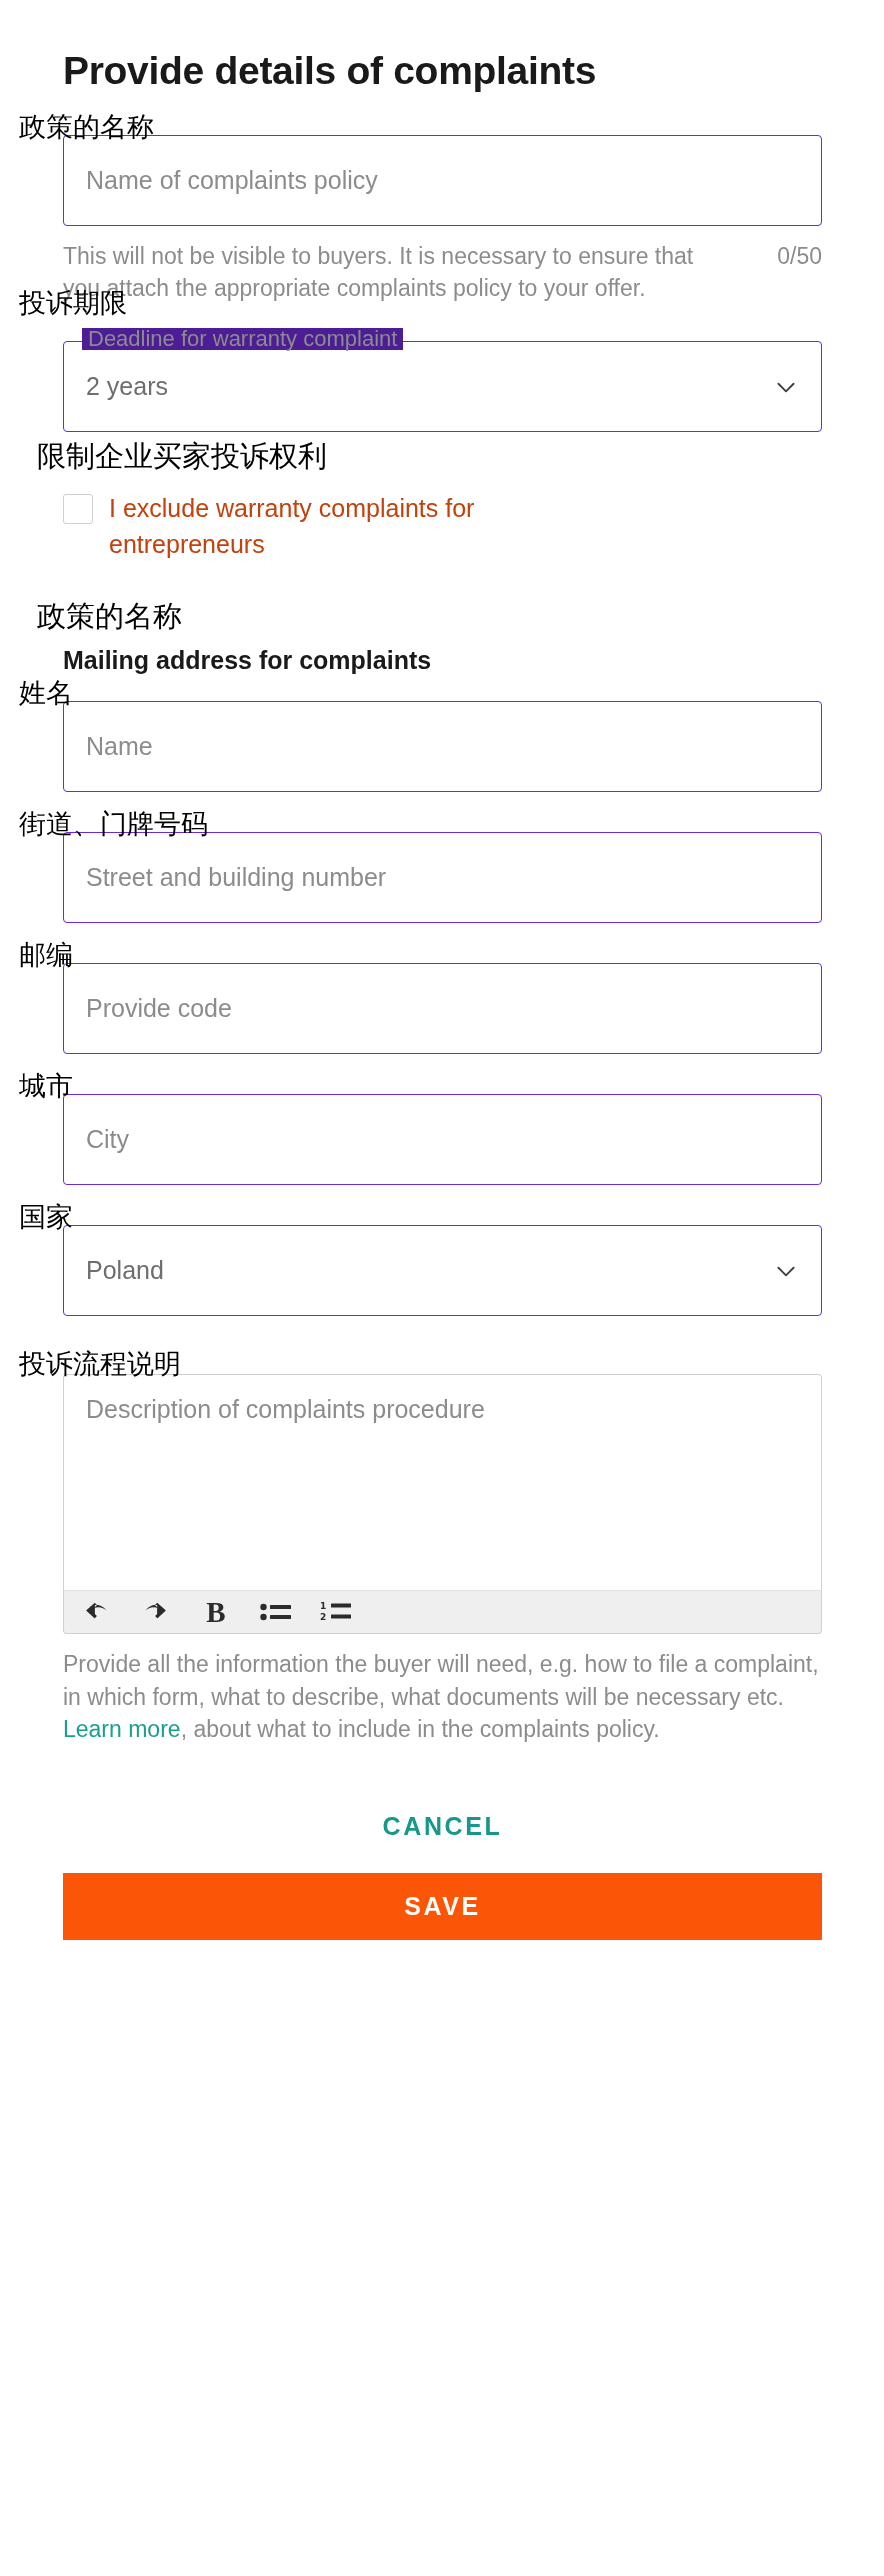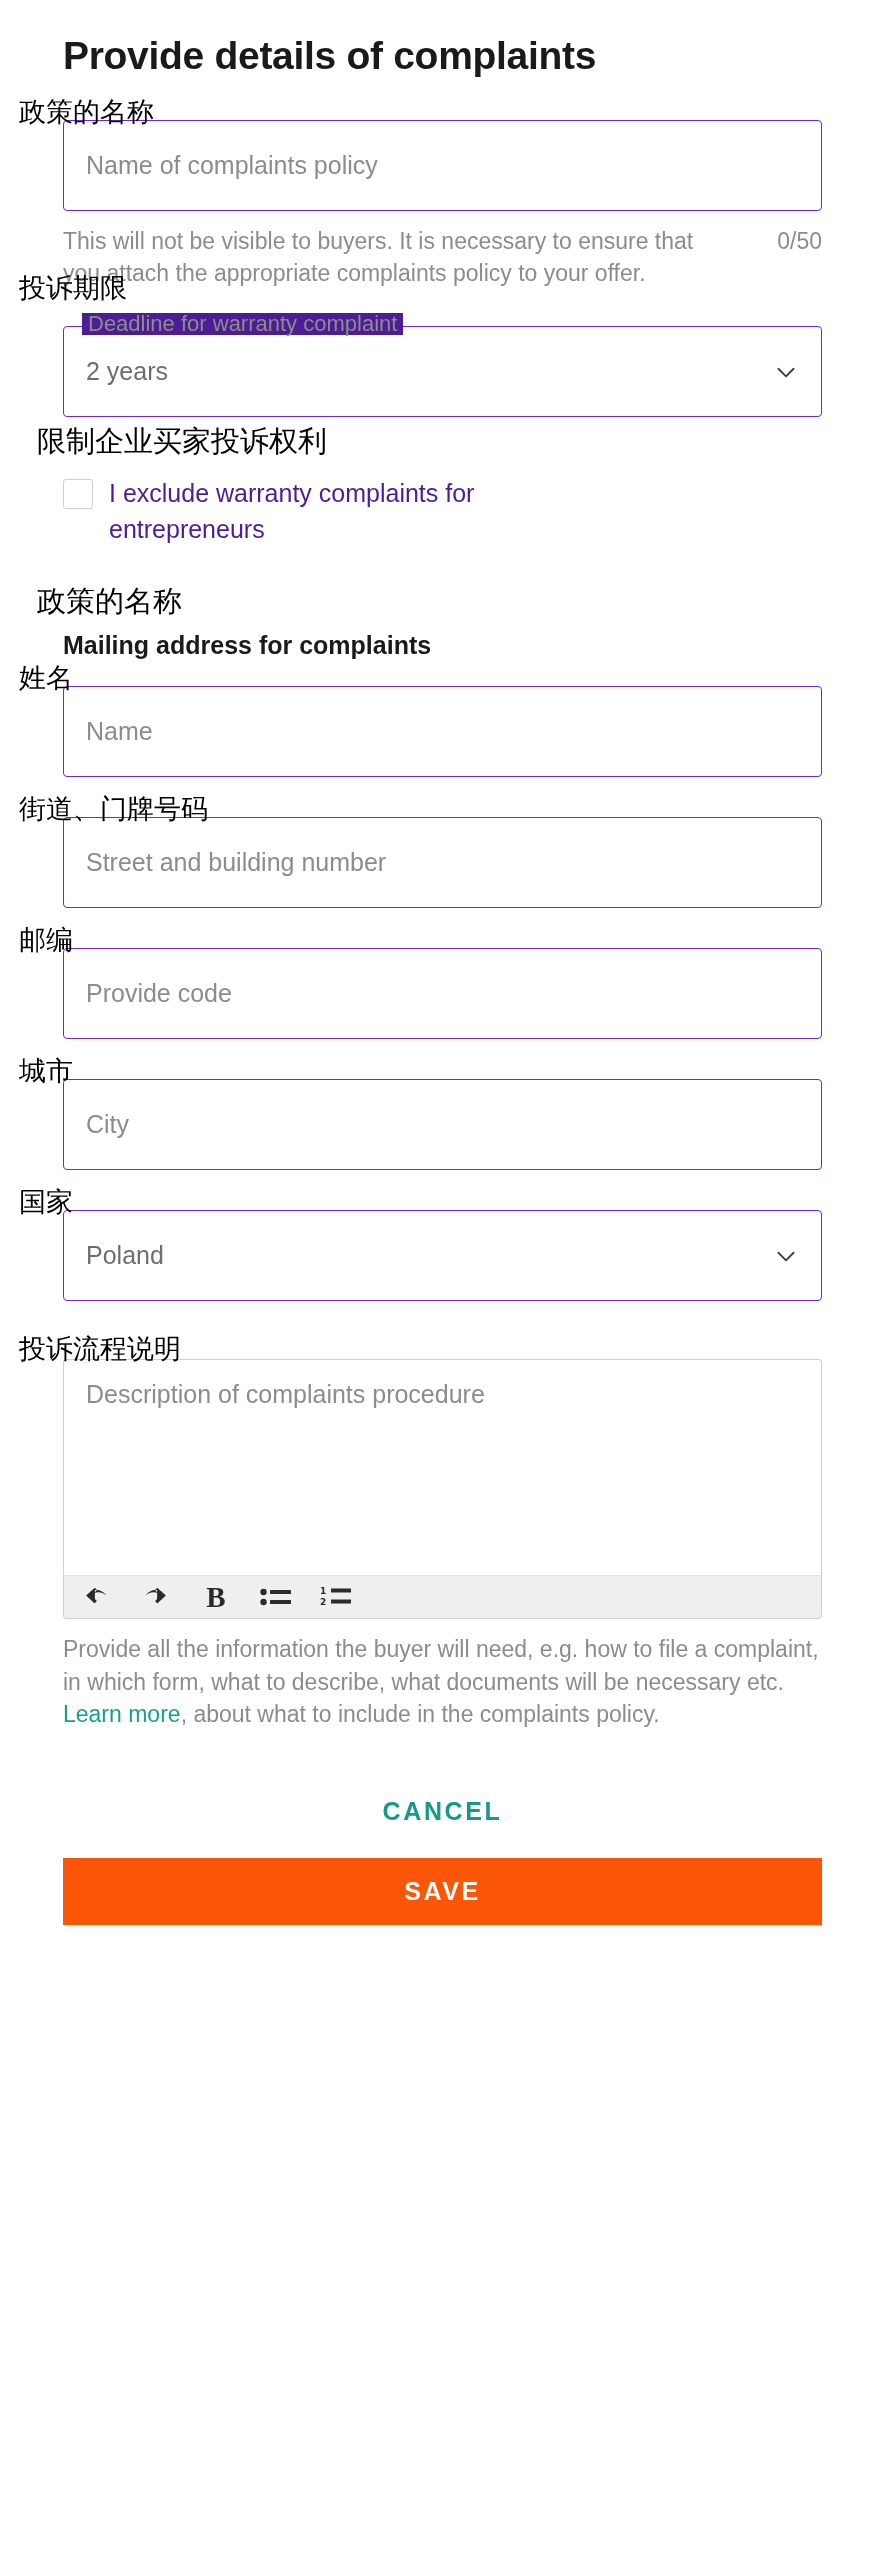--- a/index.html
+++ b/index.html
@@ -9,21 +9,21 @@
     height: 2576px;
     background: #ffffff;
     font-family: "Liberation Sans", sans-serif;
     color: #1a1a1a;
     overflow: hidden;
   }
 
   .page {
     width: 885px;
     height: 2576px;
-    padding: 0 63px;
+    padding: 15px 63px;
     position: relative;
   }
 
   
   .page-title {
     font-size: 39px;
     font-weight: bold;
     letter-spacing: -0.3px;
     color: #1a1a1a;
     margin: 0;
@@ -122,21 +122,21 @@
     height: 30px;
     border: 1px solid #cfcfcf;
     border-radius: 3px;
     flex: 0 0 auto;
     background: #fff;
     margin-top: 3px;
   }
   .check-label {
     font-size: 25px;
     line-height: 1.42;
-    color: #4c1d95;
+    color: #c2410c;
     max-width: 516px;
   }
 
   
   .section-sub {
     font-size: 25px;
     font-weight: bold;
     color: #1a1a1a;
     line-height: 1.2;
   }

